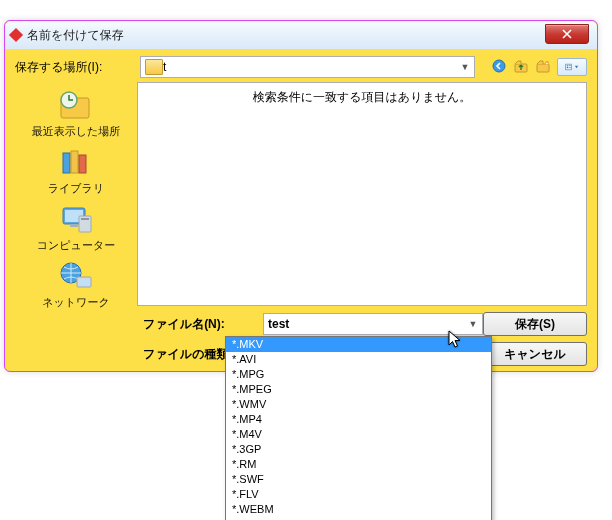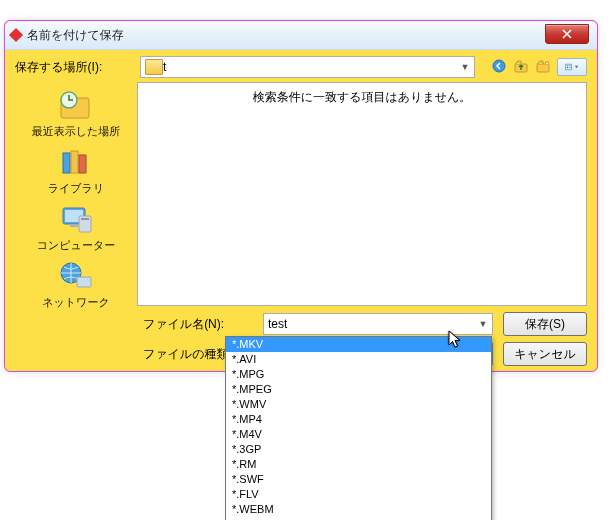--- a/index.html
+++ b/index.html
@@ -127,35 +127,35 @@
     color:#000;
     font-size:12px;
     margin-top:6px;
   }
   .bottom-rows {
     margin-top:6px;
     display:flex;
     flex-direction:column;
     gap:6px;
   }
-  .form-row { display:flex; align-items:center; }
+  .form-row { display:flex; align-items:center;font-weight:bold; }
   .form-label { width:120px; text-align:left; padding-left:6px; }
   .form-combo {
     flex:1;
     height:20px;
     border:1px solid #abadb3;
     background:#fff;
     display:flex;
     align-items:center;
     padding:0 4px;
     position:relative;
   }
   .form-combo.highlight-open .form-combo-text{ color:#000; }
   .form-combo .combo-arrow{ background:transparent; }
-  .right-btns { width:84px; display:flex; flex-direction:column; gap:4px; margin-left:10px; }
+  .right-btns { width:104px; display:flex; flex-direction:column; gap:4px; }
   .btn {
     height:22px;
     border:1px solid #707070;
     background: linear-gradient(#f7f7f7,#e4e4e4);
     border-radius:3px;
     display:flex;align-items:center;justify-content:center;
     font-size:12px;
   }
   
   .dropdown {

